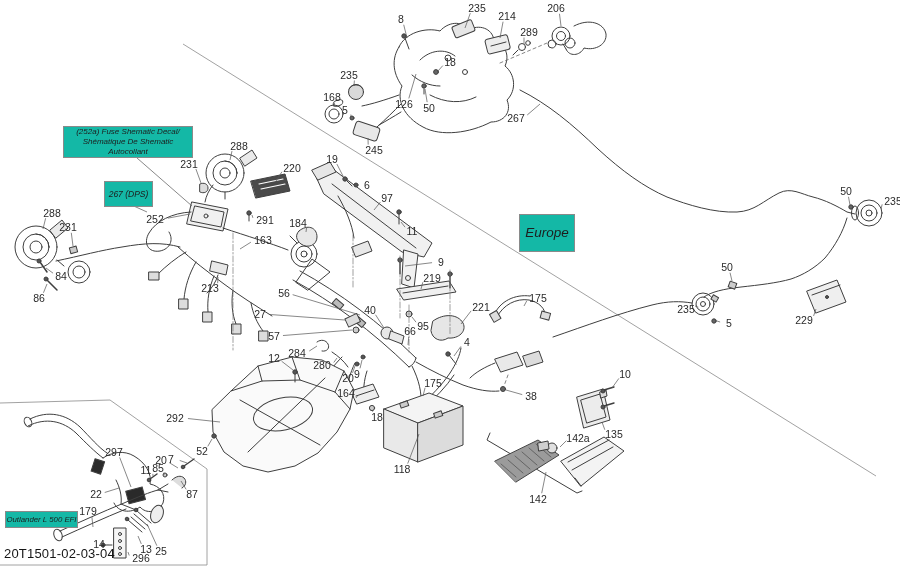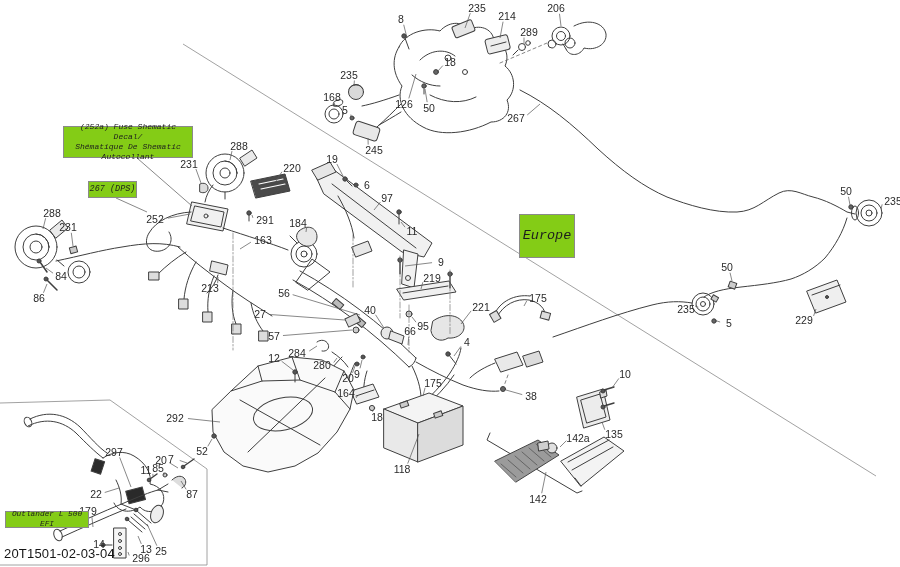--- a/index.html
+++ b/index.html
@@ -6,27 +6,27 @@
   .stage{position:relative;width:900px;height:567px;background:#ffffff;overflow:hidden;
          font-family:"Liberation Sans",sans-serif;}
   svg.diagram{position:absolute;left:0;top:0;}
   svg .art{stroke:#3f3f3f;stroke-width:1;fill:none;stroke-linecap:round;stroke-linejoin:round;}
   svg .thin{stroke:#8a8a8a;stroke-width:0.8;}
   svg .dashdot{stroke:#777;stroke-width:0.7;stroke-dasharray:6 2 1.5 2;fill:none;}
   svg .dotted{stroke:#666;stroke-width:0.8;stroke-dasharray:3 3;fill:none;}
   svg [data-name="leader-line-layer"] line{stroke:#555;stroke-width:0.7;}
   svg [data-name="part-number-layer"] text{font-family:"Liberation Sans",sans-serif;
       font-size:10.5px;fill:#2a2a2a;text-anchor:middle;dominant-baseline:central;}
-  .box-label{position:absolute;border:1px solid #8a8a8a;background:#84cc16;color:#1d1d1d;
+  .box-label{position:absolute;border:1px solid #8a8a8a;background:#14b8a6;color:#1d1d1d;
       font-style:italic;display:flex;align-items:center;justify-content:center;
-      text-align:center;box-sizing:border-box;line-height:1.25;font-family:Liberation Mono, monospace;}
+      text-align:center;box-sizing:border-box;line-height:1.25;}
   .box-fuse{left:63px;top:126px;width:130px;height:32px;font-size:8px;padding:2px 2px;flex-direction:column;}
-  .box-dps{left:88px;top:181px;width:49px;height:17px;font-size:8.5px;}
-  .box-europe{left:519px;top:214px;width:56px;height:44px;font-size:13.5px;}
-  .box-model{left:5px;top:511px;width:84px;height:17px;font-size:7.8px;}
+  .box-dps{left:104px;top:181px;width:49px;height:26px;font-size:8.5px;}
+  .box-europe{left:519px;top:214px;width:56px;height:38px;font-size:13.5px;}
+  .box-model{left:5px;top:511px;width:73px;height:17px;font-size:7.8px;}
   .footer-code{position:absolute;left:4px;top:546px;font-size:13px;color:#151515;
       letter-spacing:0.2px;font-style:normal;}
 </style>
 </head>
 <body>
 
 <div class="stage" data-name="parts-diagram-page">
 
 <svg class="diagram" width="900" height="567" viewBox="0 0 900 567" data-name="diagram-canvas">
 

